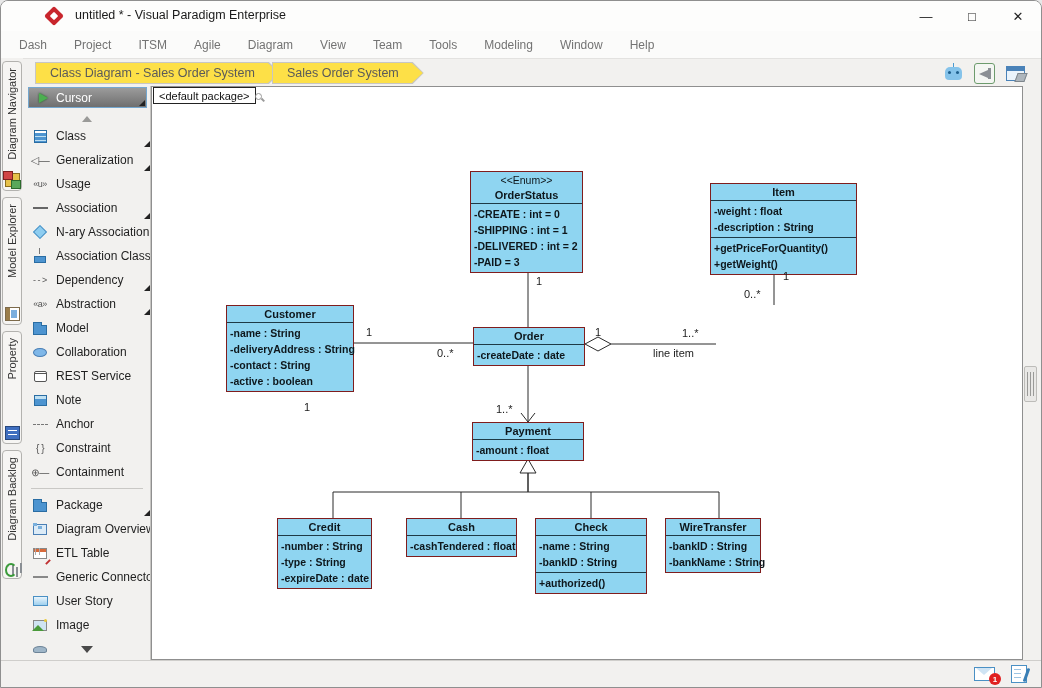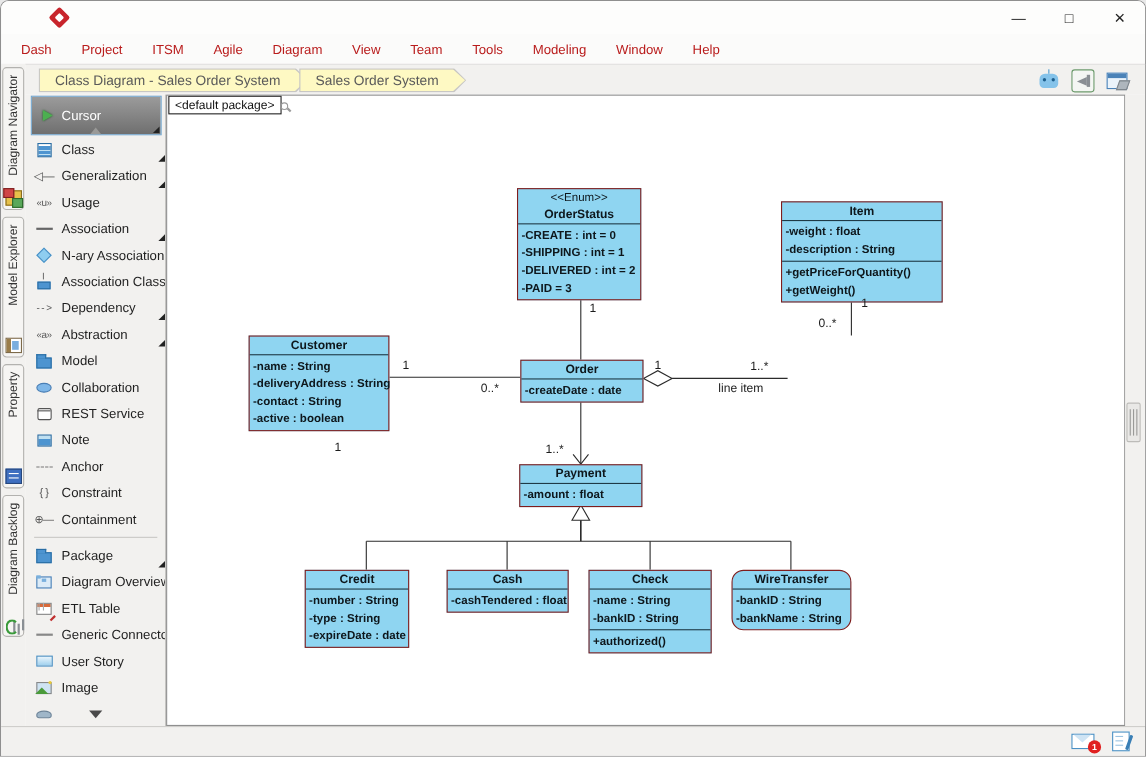--- a/index.html
+++ b/index.html
@@ -9,27 +9,27 @@
   
   .titlebar { position:absolute; left:0; top:0; width:100%; height:30px; background:#fdfdfc; }
   .logo { position:absolute; left:46px; top:8px; width:14px; height:14px; background:#c8252c; transform:rotate(45deg); border-radius:2px; }
   .logo::after { content:""; position:absolute; left:4px; top:4px; width:6px; height:6px; background:#fff; border-radius:1px; }
   .title-text { position:absolute; left:74px; top:7px; font-size:12.5px; color:#1a1a1a; }
   .winctl { position:absolute; top:0; right:0; height:30px; display:flex; }
   .winctl div { width:46px; height:30px; display:flex; align-items:center; justify-content:center; font-size:13px; color:#222; cursor:default; }
 
   
   .menubar { position:absolute; left:0; top:30px; width:100%; height:27px; background:#fbfbfa; display:flex; align-items:center; padding-left:18px; gap:27px; }
-  .menubar span { font-size:12px; color:#b91c1c; }
+  .menubar span { font-size:12px; color:#737373; }
 
   
   .toolbar { position:absolute; left:22px; top:57px; width:1020px; height:28px; background:#f2f1ef; border-top:1px solid #e3e2e0; }
   .crumbs { position:absolute; left:12px; top:3px; display:flex; }
   .crumb { position:relative; height:22px; padding:1px; background:#c7c6c4; clip-path:polygon(0 0, calc(100% - 11px) 0, 100% 50%, calc(100% - 11px) 100%, 0 100%); margin-right:-8px; }
-  .crumb > div { height:20px; background:#fef9c3; clip-path:polygon(0 0, calc(100% - 11px) 0, 100% 50%, calc(100% - 11px) 100%, 0 100%); display:flex; align-items:center; padding:0 24px 0 14px; font-size:12.5px; color:#5a5a5a; white-space:nowrap; }
+  .crumb > div { height:20px; background:#fde047; clip-path:polygon(0 0, calc(100% - 11px) 0, 100% 50%, calc(100% - 11px) 100%, 0 100%); display:flex; align-items:center; padding:0 24px 0 14px; font-size:12.5px; color:#5a5a5a; white-space:nowrap; }
   .tb-icons { position:absolute; right:16px; top:3px; display:flex; gap:8px; }
   .tb-btn { width:23px; height:23px; display:flex; align-items:center; justify-content:center; position:relative; }
   .ic-robot { width:17px; height:13px; background:#85c3ea; border-radius:5px 5px 4px 4px; position:relative; }
   .ic-robot::before { content:""; position:absolute; left:3px; top:4px; width:3px; height:3px; background:#1d5e8c; border-radius:50%; box-shadow:8px 0 0 #1d5e8c; }
   .ic-robot::after { content:""; position:absolute; left:8px; top:-4px; width:1px; height:4px; background:#4a9ad0; }
   .ic-megaphone { width:21px; height:21px; border:1px solid #6d9b6d; border-radius:3px; background:#f4f6f3; position:relative; }
   .ic-megaphone::before { content:""; position:absolute; left:4px; top:6px; border-top:4px solid transparent; border-bottom:4px solid transparent; border-right:9px solid #8a8f94; }
   .ic-megaphone::after { content:""; position:absolute; left:13px; top:4px; width:3px; height:11px; background:#8a8f94; }
   .ic-layers { width:19px; height:15px; border:1px solid #4a82b8; background:#eaf3fb; position:relative; }
   .ic-layers::before { content:""; position:absolute; left:0; top:0; width:100%; height:4px; background:#4a82b8; }
@@ -47,21 +47,21 @@
   .ic-me::before { content:""; position:absolute; left:0; top:0; width:4px; height:100%; background:#9a7d4a; }
   .ic-me::after { content:""; position:absolute; right:2px; top:2px; width:6px; height:8px; background:#7aaede; }
   .ic-prop { background:#3f6fc0; border:1px solid #27477c; }
   .ic-prop::before { content:""; position:absolute; left:2px; top:3px; width:9px; height:1px; background:#fff; box-shadow:0 4px 0 #fff; }
   .ic-bl { border:1px solid transparent; }
   .ic-bl::before { content:""; position:absolute; left:6px; top:3px; width:2px; height:10px; background:#8a8f94; box-shadow:4px 2px 0 #8a8f94, 8px -2px 0 #8a8f94; }
   .ic-bl::after { content:""; position:absolute; left:-1px; top:1px; width:8px; height:10px; border:2px solid #3a9a3a; border-right-color:transparent; border-radius:50%; }
 
   
   .palette { position:absolute; left:22px; top:85px; width:128px; height:574px; background:#f2f1ef; border-right:1px solid #c6c5c2; overflow:hidden; }
-  .cursor-btn { position:absolute; left:5px; top:1px; width:119px; height:36px; background:linear-gradient(#9b9b9b,#6f6f6f); border:1px solid #74a7cf; display:flex; align-items:center; gap:8px; padding-left:10px; }
+  .cursor-btn { position:absolute; left:5px; top:1px; width:119px; height:21px; background:linear-gradient(#9b9b9b,#6f6f6f); border:1px solid #74a7cf; display:flex; align-items:center; gap:8px; padding-left:10px; }
   .cursor-btn span { font-size:12px; color:#fff; }
   .ic-cursor { width:0; height:0; border-left:9px solid #4caf50; border-top:5px solid transparent; border-bottom:5px solid transparent; filter:drop-shadow(0 0 1px #1e5c22); }
   .fly { position:absolute; right:1px; bottom:1px; width:0; height:0; border-bottom:6px solid #222; border-left:6px solid transparent; }
   .scrollup { position:absolute; left:0; top:26px; width:128px; height:14px; display:flex; align-items:center; justify-content:center; }
   .arr-up { width:0; height:0; border-bottom:6px solid #9a9a98; border-left:5px solid transparent; border-right:5px solid transparent; }
   .scrolldn { position:absolute; left:0; top:556px; width:128px; height:14px; display:flex; align-items:center; justify-content:center; background:rgba(242,241,239,.0); }
   .arr-dn { width:0; height:0; border-top:7px solid #4a4a4a; border-left:6px solid transparent; border-right:6px solid transparent; }
   .pal-list { position:absolute; left:0; top:38px; width:128px; }
   .pal-item { position:relative; height:24px; display:flex; align-items:center; padding-left:8px; gap:7px; }
   .pal-item .pal-label { font-size:12px; color:#1f1f1f; white-space:nowrap; }
@@ -121,20 +121,21 @@
   .ic-notes::before { content:""; position:absolute; left:2px; top:3px; width:7px; height:1px; background:#9cc4e2; box-shadow:0 4px 0 #9cc4e2, 0 8px 0 #9cc4e2; }
   .ic-notes::after { content:""; position:absolute; right:-2px; top:2px; width:3px; height:14px; background:#3a7fb5; transform:rotate(20deg); border-radius:1px; }
 </style>
 </head>
 <body>
 
 <div class="window">
 
   <div class="titlebar">
     <div class="logo"></div>
+    <div class="title-text">untitled * - Visual Paradigm Enterprise</div>
     <div class="winctl">
       <div>—</div>
       <div>□</div>
       <div>✕</div>
     </div>
   </div>
 
   <div class="menubar">
     <span>Dash</span>
     <span>Project</span>
@@ -443,21 +444,21 @@
       <div class="t">Check</div>
       <div class="sec">
         <div class="ln">-name : String</div>
         <div class="ln">-bankID : String</div>
       </div>
       <div class="sec">
         <div class="ln">+authorized()</div>
       </div>
     </div>
 
-    <div class="uml" style="left:513px; top:431px; width:109px;border-radius:11px;">
+    <div class="uml" style="left:513px; top:431px; width:96px;">
       <div class="t">WireTransfer</div>
       <div class="sec">
         <div class="ln">-bankID : String</div>
         <div class="ln">-bankName : String</div>
       </div>
     </div>
 
     <div class="lbl" style="left:384px; top:188px;">1</div>
     <div class="lbl" style="left:214px; top:239px;">1</div>
     <div class="lbl" style="left:285px; top:260px;">0..*</div>

